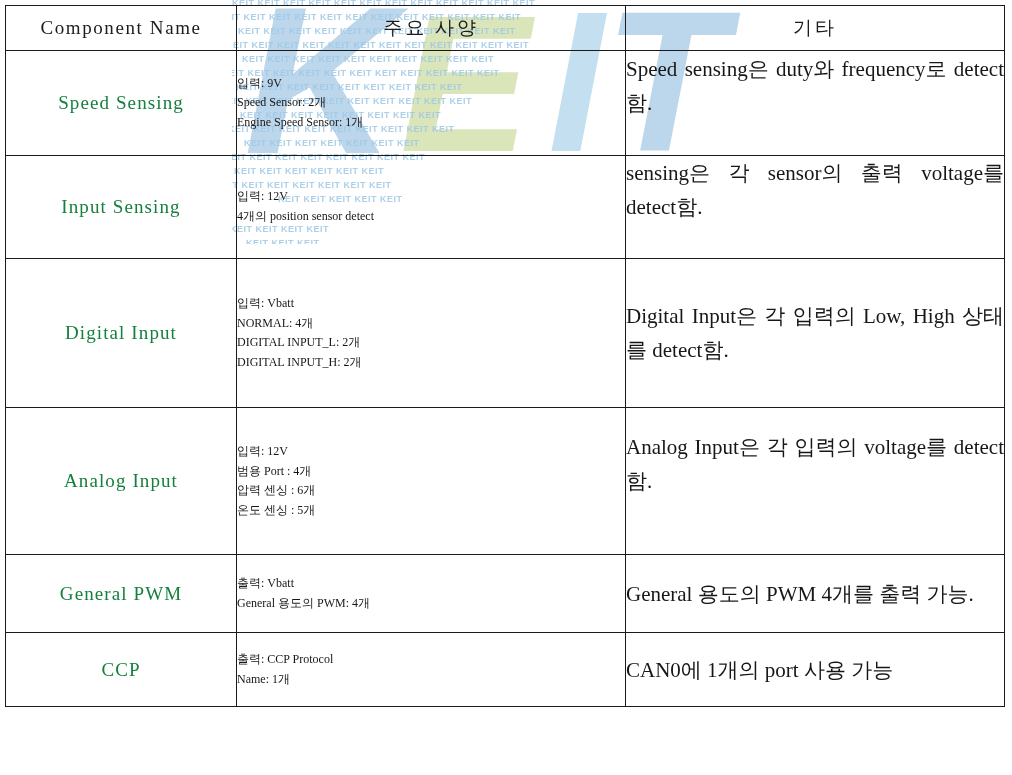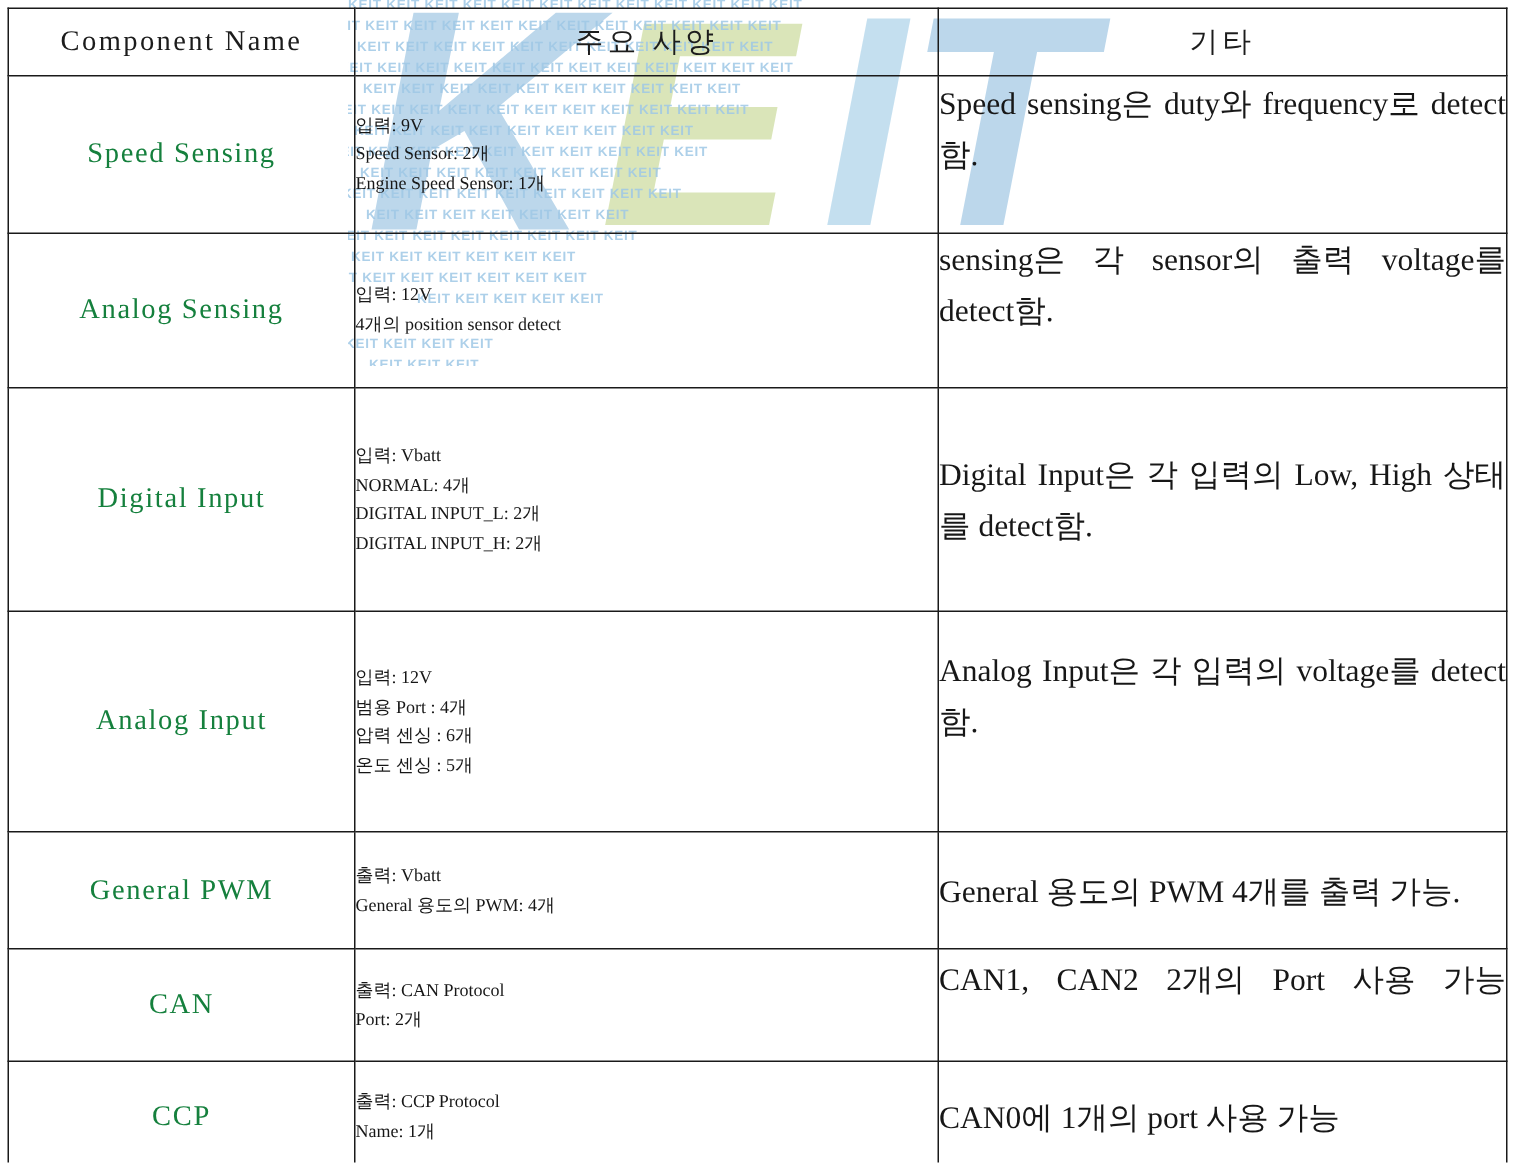--- a/index.html
+++ b/index.html
@@ -188,21 +188,21 @@
         <div class="line">입력: 9V</div>
         <div class="line">Speed Sensor: 2개</div>
         <div class="line">Engine Speed Sensor: 1개</div>
       </td>
       <td class="cell-etc">
         <p class="para just">Speed sensing은 duty와 frequency로 detect함.</p>
       </td>
     </tr>
 
     <tr class="r-analogs">
-      <td class="cell-name">Analog Sensing</td>
+      <td class="cell-name">Input Sensing</td>
       <td class="cell-spec">
         <div class="line">입력: 12V</div>
         <div class="line">4개의 position sensor detect</div>
       </td>
       <td class="cell-etc">
         <p class="para just">sensing은 각 sensor의 출력 voltage를 detect함.</p>
       </td>
     </tr>
 
     <tr class="r-digital">
@@ -235,30 +235,20 @@
       <td class="cell-name">General PWM</td>
       <td class="cell-spec">
         <div class="line">출력: Vbatt</div>
         <div class="line">General 용도의 PWM: 4개</div>
       </td>
       <td class="cell-etc">
         <p class="para">General 용도의 PWM 4개를 출력 가능.</p>
       </td>
     </tr>
 
-    <tr class="r-can">
-      <td class="cell-name">CAN</td>
-      <td class="cell-spec">
-        <div class="line">출력: CAN Protocol</div>
-        <div class="line">Port: 2개</div>
-      </td>
-      <td class="cell-etc">
-        <p class="para just">CAN1, CAN2 2개의 Port 사용 가능</p>
-      </td>
-    </tr>
 
     <tr class="r-ccp">
       <td class="cell-name">CCP</td>
       <td class="cell-spec">
         <div class="line">출력: CCP Protocol</div>
         <div class="line">Name: 1개</div>
       </td>
       <td class="cell-etc">
         <p class="para">CAN0에 1개의 port 사용 가능</p>
       </td>

